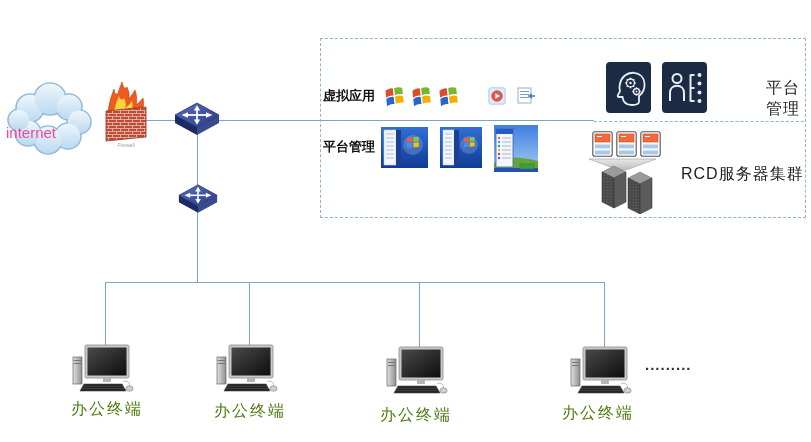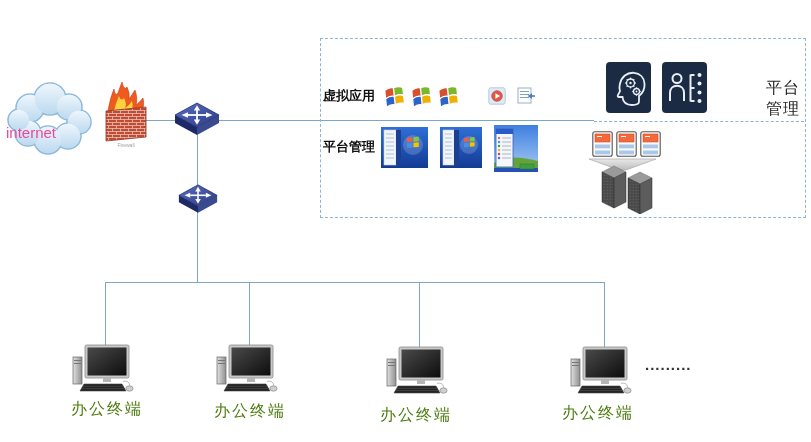--- a/index.html
+++ b/index.html
@@ -369,20 +369,21 @@
         <polygon points="14,16 26,10 26,40 14,46" fill="#5c5c5c" stroke="#2a2a2a" stroke-width="0.5"></polygon>
       </g>
       <g transform="translate(26,6)">
         <polygon points="2,10 14,4 26,10 14,16" fill="#9a9a9a" stroke="#6e6e6e" stroke-width="0.5"></polygon>
         <polygon points="2,10 14,16 14,46 2,40" fill="url(#dotsP)" stroke="#2a2a2a" stroke-width="0.5"></polygon>
         <polygon points="14,16 26,10 26,40 14,46" fill="#5c5c5c" stroke="#2a2a2a" stroke-width="0.5"></polygon>
       </g>
     </svg>
   </div>
 
+  <div class="side-label" style="left:681px;top:164px;">RCD服务器集群</div>
 
   <div class="abs" style="left:70px;top:344px;">
     <svg width="66" height="50" viewBox="0 0 66 50">
       <rect x="3" y="13" width="9" height="27" fill="url(#twG)" stroke="#666" stroke-width="0.7"></rect>
       <line x1="4" y1="16.5" x2="11" y2="16.5" stroke="#777"></line>
         <line x1="4" y1="19.5" x2="11" y2="19.5" stroke="#777"></line>
       <rect x="15" y="1" width="44" height="33" rx="1.5" fill="#c9c9c9" stroke="#8a8a8a" stroke-width="0.8"></rect>
       <rect x="17.5" y="3.5" width="39" height="28" fill="url(#scrG)"></rect>
       <rect x="33" y="34" width="8" height="4" fill="#b5b5b5"></rect>
       <path d="M59,43 C61,39 57,36 53,37.5" stroke="#bbb" fill="none" stroke-width="1"></path>

